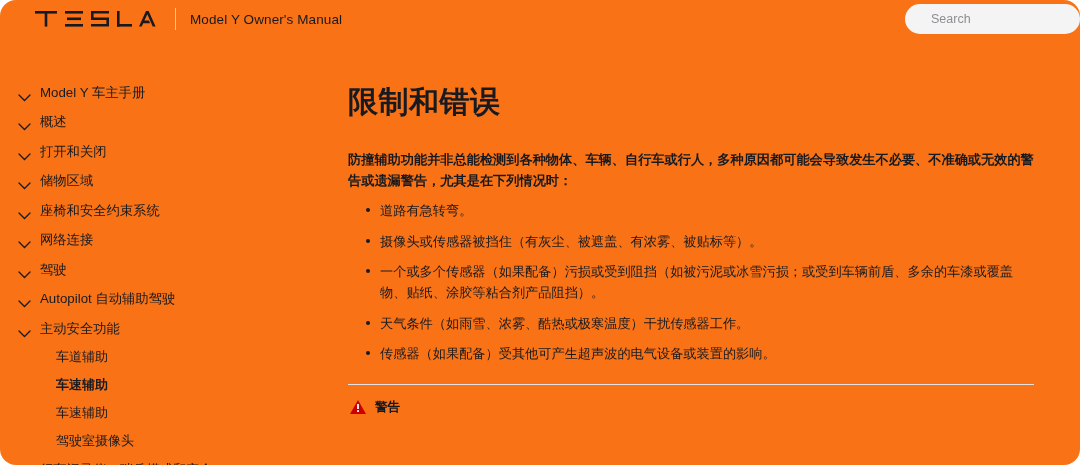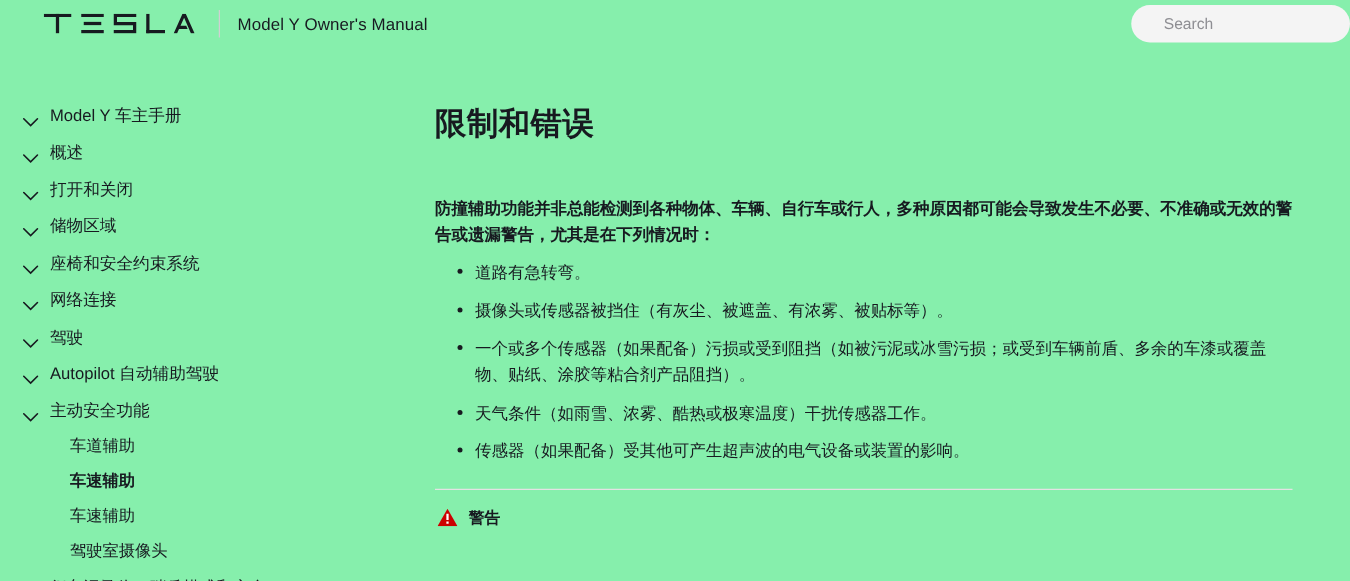--- a/index.html
+++ b/index.html
@@ -7,21 +7,22 @@
     margin: 0; padding: 0;
     width: 1080px; height: 465px;
     overflow: hidden;
     background: #ffffff;
     font-family: "Liberation Sans", sans-serif;
     color: #171a20;
   }
   .page {
     position: relative;
     width: 1080px; height: 465px;
-    background: #86efac;
+    background: #f97316;
+    border-radius: 16px;
   }
 
   
   .header {
     height: 38px;
     display: flex;
     align-items: center;
     padding: 0 20px 0 20px;
     position: relative;
   }
@@ -107,22 +108,22 @@
   }
   .nav-item.sub.active { font-weight: bold; }
 
   
   .main {
     flex: 1;
     padding: 44px 46px 0 0;
     overflow: hidden;
   }
   h1 {
-    font-size: 25px;
-    margin: 0 0 41px 0;
+    font-size: 30px;
+    margin: 0 0 26px 0;
     letter-spacing: .5px;
     font-weight: bold;
   }
   .intro {
     font-size: 13.2px;
     line-height: 21px;
     margin: 0 0 9px 0;
     max-width: 690px;
     font-weight: bold;
   }

